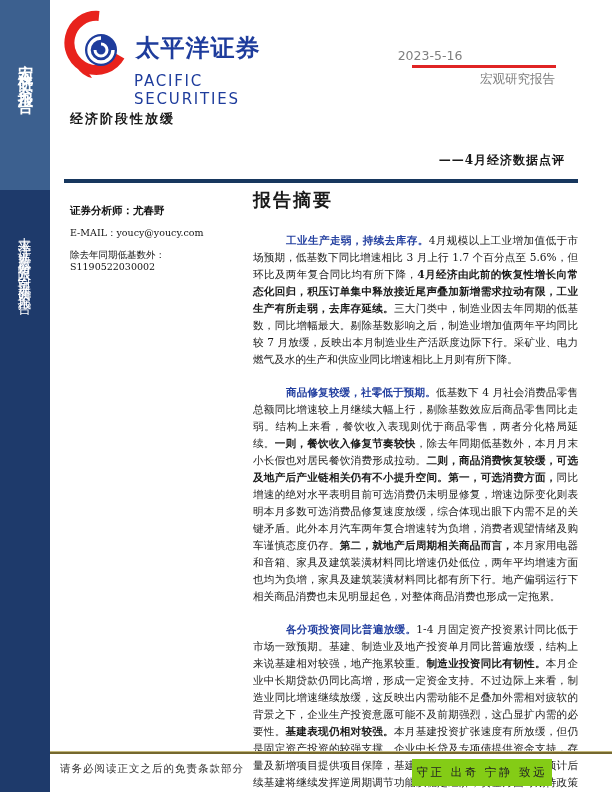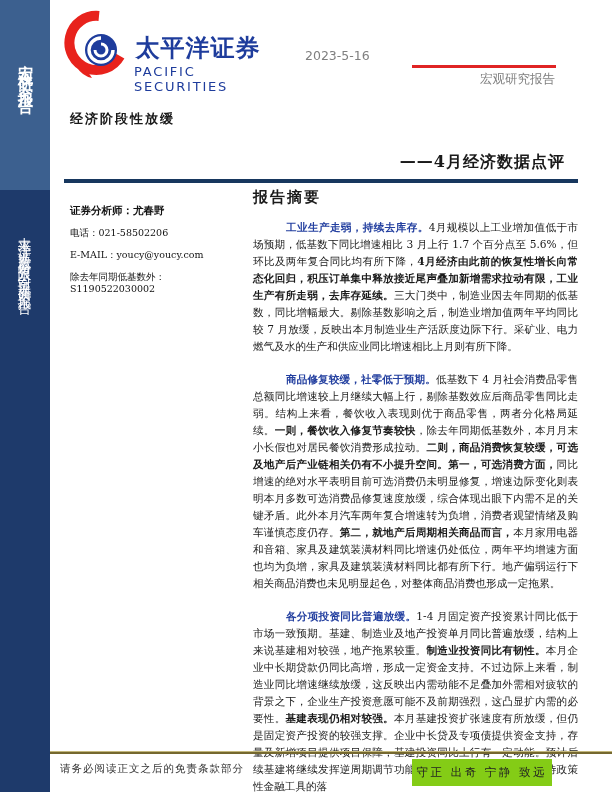--- a/index.html
+++ b/index.html
@@ -23,41 +23,41 @@
     position:absolute; left:50%; transform:translateX(-50%);
     writing-mode:vertical-rl; color:#ffffff; white-space:nowrap;
   }
   .vtext.top { top:52px; font-size:15px; letter-spacing:7px; font-weight:bold; }
   .vtext.bottom { top:36px; font-size:13.5px; letter-spacing:4px; }
   
   .logo { position:absolute; left:62px; top:10px; width:200px; height:88px; }
   .logo svg { position:absolute; left:0; top:0; }
   .brand { position:absolute; left:72px; top:22px; }
   .brand-cn { font-size:24px; font-weight:bold; color:#1e3c9c; letter-spacing:1px; font-family:"DejaVu Sans","Liberation Sans",sans-serif;text-align:center; }
-  .brand-en { font-size:13px; color:#1e3c9c; letter-spacing:1.8px; font-family:"DejaVu Sans","Liberation Sans",sans-serif; margin-top:0; }
+  .brand-en { font-size:15px; color:#1e3c9c; letter-spacing:1.8px; font-family:"DejaVu Sans","Liberation Sans",sans-serif; margin-top:8px; }
   .hdr-date {
-    position:absolute; right:57px; top:48px; width:250px; text-align:left;
+    position:absolute; right:57px; top:48px; width:250px; text-align:center;
     font-size:12.5px; color:#7f7f7f; font-family:"DejaVu Sans","Liberation Sans",sans-serif;
   }
   .hdr-redline { position:absolute; left:412px; right:56px; top:65px; height:3px; background:#e02424; }
   .hdr-cat {
     position:absolute; right:57px; top:71px; width:250px; text-align:right;
     font-size:12.5px; color:#7f7f7f; font-family:"DejaVu Sans","Liberation Sans",sans-serif;
   }
   
   .doc-title { position:absolute; left:70px; top:110px; font-size:13px; font-weight:bold; letter-spacing:2px; }
-  .doc-subtitle { position:absolute; right:47px; top:152px; font-size:16px; font-weight:bold; letter-spacing:1px; }
+  .doc-subtitle { position:absolute; right:47px; top:152px; font-size:12px; font-weight:bold; letter-spacing:1px; }
   .blue-rule { position:absolute; left:64px; top:179px; width:514px; height:4px; background:#17375e; }
   
   .analyst { position:absolute; left:70px; top:204px; width:180px; font-size:9.5px; color:#111; }
   .analyst .row { margin-bottom:10px; line-height:12px; }
   .analyst .name { font-size:10.5px; font-weight:bold; margin-bottom:11px; }
   
   .summary { position:absolute; left:253px; top:188px; width:325px; }
-  .summary-heading { font-size:15px; font-weight:bold; letter-spacing:2px; margin-bottom:12px; }
+  .summary-heading { font-size:18px; font-weight:bold; letter-spacing:2px; margin-bottom:20px; }
   .para { font-size:10.6px; line-height:17px; text-align:justify; margin-bottom:16px; }
   .para .lead { color:#2440a0; font-weight:bold;margin-left:33px; }
   .para b { font-weight:bold; }
   
   .footer-line {
     position:absolute; left:50px; right:0; top:751px; height:3px;
     background:linear-gradient(#c3b77b 0 40%, #75682f 40% 100%);
   }
   .footer-disclaimer { position:absolute; left:60px; top:762px; font-size:10.5px; color:#333; letter-spacing:1px;text-align:right; }
   .footer-motto {
@@ -96,21 +96,20 @@
   <div class="hdr-date">2023-5-16</div>
   <div class="hdr-redline"></div>
   <div class="hdr-cat">宏观研究报告</div>
 
   <div class="doc-title">经济阶段性放缓</div>
   <div class="doc-subtitle">——4月经济数据点评</div>
   <div class="blue-rule"></div>
 
   <div class="analyst">
     <div class="row name">证券分析师：尤春野</div>
-    <div class="row">电话：021-58502206</div>
     <div class="row">E-MAIL：youcy@youcy.com</div>
     <div class="row">除去年同期低基数外：S1190522030002</div>
   </div>
 
   <div class="summary">
     <div class="summary-heading">报告摘要</div>
     <div>
         <p class="para"><b class="lead">工业生产走弱，持续去库存。</b><span>4月规模以上工业增加值低于市场预期，低基数下同比增速相比 3 月上行 1.7 个百分点至 5.6%，但环比及两年复合同比均有所下降，</span><b>4月经济由此前的恢复性增长向常态化回归，积压订单集中释放接近尾声叠加新增需求拉动有限，工业生产有所走弱，去库存延续。</b><span>三大门类中，制造业因去年同期的低基数，同比增幅最大。剔除基数影响之后，制造业增加值两年平均同比较 7 月放缓，反映出本月制造业生产活跃度边际下行。采矿业、电力燃气及水的生产和供应业同比增速相比上月则有所下降。</span></p>
         <p class="para"><b class="lead">商品修复较缓，社零低于预期。</b><span>低基数下 4 月社会消费品零售总额同比增速较上月继续大幅上行，剔除基数效应后商品零售同比走弱。结构上来看，餐饮收入表现则优于商品零售，两者分化格局延续。</span><b>一则，餐饮收入修复节奏较快</b><span>，除去年同期低基数外，本月月末小长假也对居民餐饮消费形成拉动。</span><b>二则，商品消费恢复较缓，可选及地产后产业链相关仍有不小提升空间。第一，可选消费方面，</b><span>同比增速的绝对水平表明目前可选消费仍未明显修复，增速边际变化则表明本月多数可选消费品修复速度放缓，综合体现出眼下内需不足的关键矛盾。此外本月汽车两年复合增速转为负增，消费者观望情绪及购车谨慎态度仍存。</span><b>第二，就地产后周期相关商品而言，</b><span>本月家用电器和音箱、家具及建筑装潢材料同比增速仍处低位，两年平均增速方面也均为负增，家具及建筑装潢材料同比都有所下行。地产偏弱运行下相关商品消费也未见明显起色，对整体商品消费也形成一定拖累。</span></p>
         <p class="para"><b class="lead">各分项投资同比普遍放缓。</b><span>1-4 月固定资产投资累计同比低于市场一致预期。基建、制造业及地产投资单月同比普遍放缓，结构上来说基建相对较强，地产拖累较重。</span><b>制造业投资同比有韧性。</b><span>本月企业中长期贷款仍同比高增，形成一定资金支持。不过边际上来看，制造业同比增速继续放缓，这反映出内需动能不足叠加外需相对疲软的背景之下，企业生产投资意愿可能不及前期强烈，这凸显扩内需的必要性。</span><b>基建表现仍相对较强。</b><span>本月基建投资扩张速度有所放缓，但仍是固定资产投资的较强支撑。企业中长贷及专项债提供资金支持，存量及新增项目提供项目保障，基建投资同比上行有一定动能。预计后续基建将继续发挥逆周期调节功能以稳定经济，资金方面可期待政策性金融工具的落</span></p>

